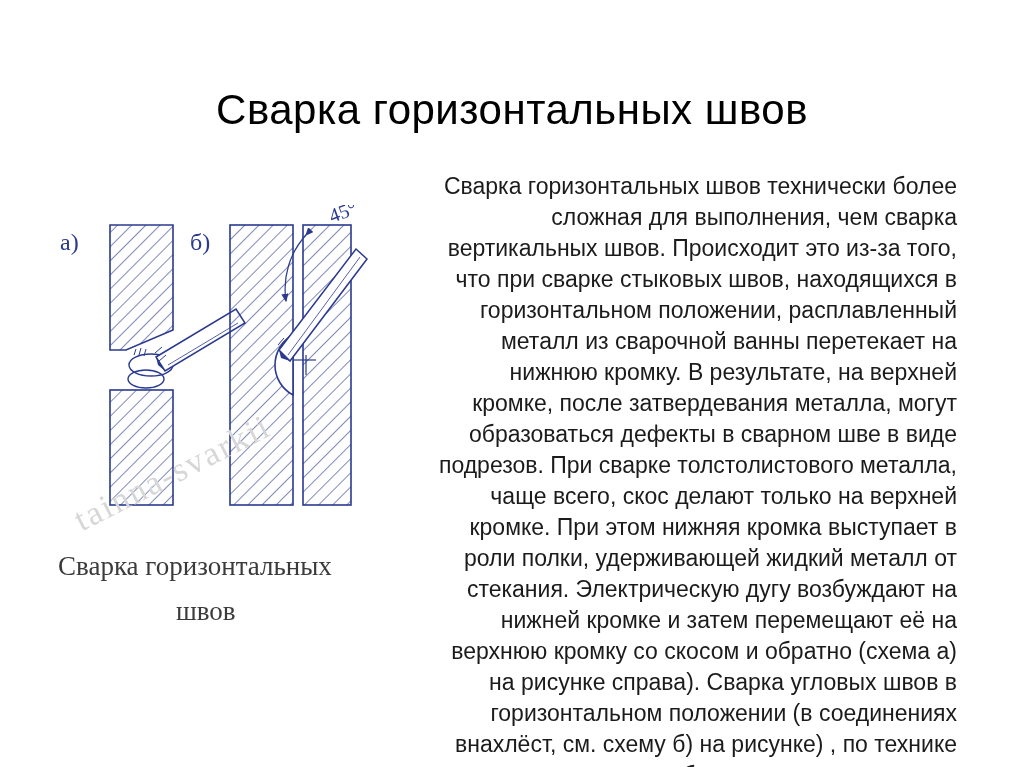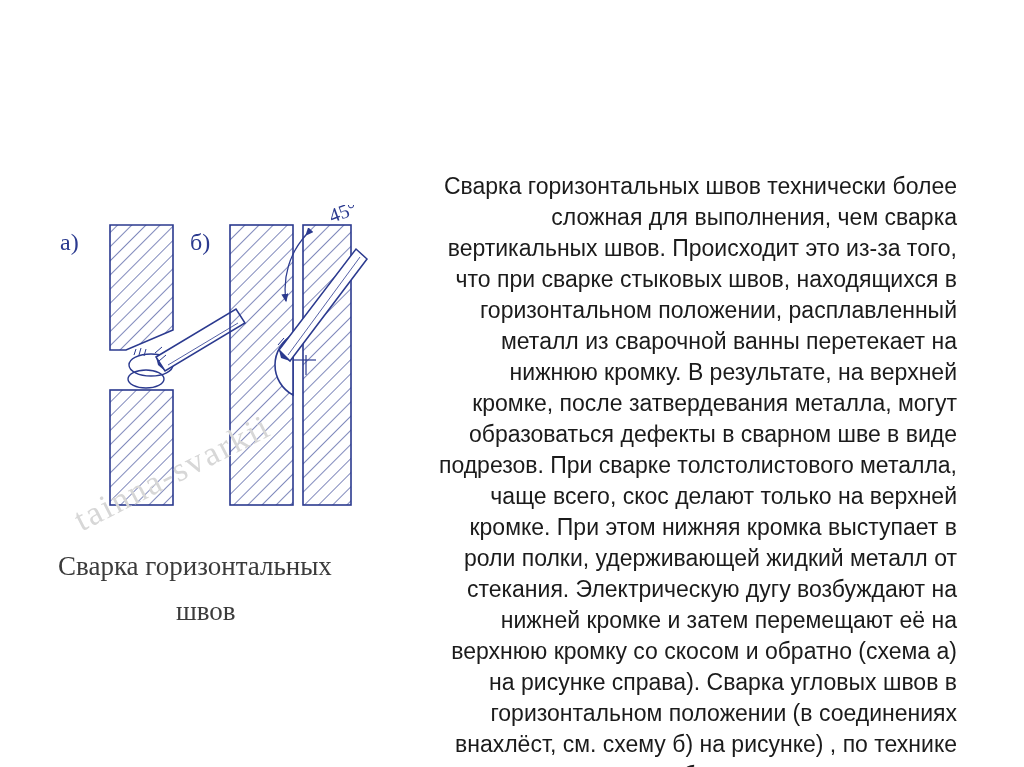--- a/index.html
+++ b/index.html
@@ -65,20 +65,21 @@
     white-space: nowrap;
     letter-spacing: 2px;
     pointer-events: none;
   }
 </style>
 </head>
 <body>
 
 <div class="slide">
 
+  <h1 class="title">Сварка горизонтальных швов</h1>
 
   <div class="figure">
     <div class="watermark">tainna-svarkii</div>
     <svg width="390" height="460" viewBox="0 0 390 460" xmlns="http://www.w3.org/2000/svg">
       <defs>
         <pattern id="hatchA" width="10" height="10" patternTransform="rotate(45)" patternUnits="userSpaceOnUse">
           <line x1="0" y1="0" x2="0" y2="10" stroke="#2b3a8f" stroke-width="1.2"></line>
         </pattern>
         <pattern id="hatchB" width="10" height="10" patternTransform="rotate(45)" patternUnits="userSpaceOnUse">
           <line x1="0" y1="0" x2="0" y2="10" stroke="#2b3a8f" stroke-width="1.2"></line>

